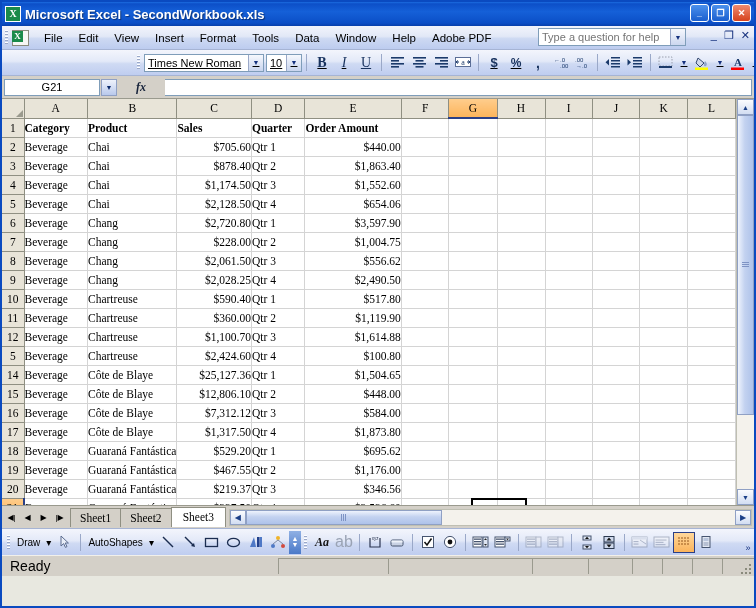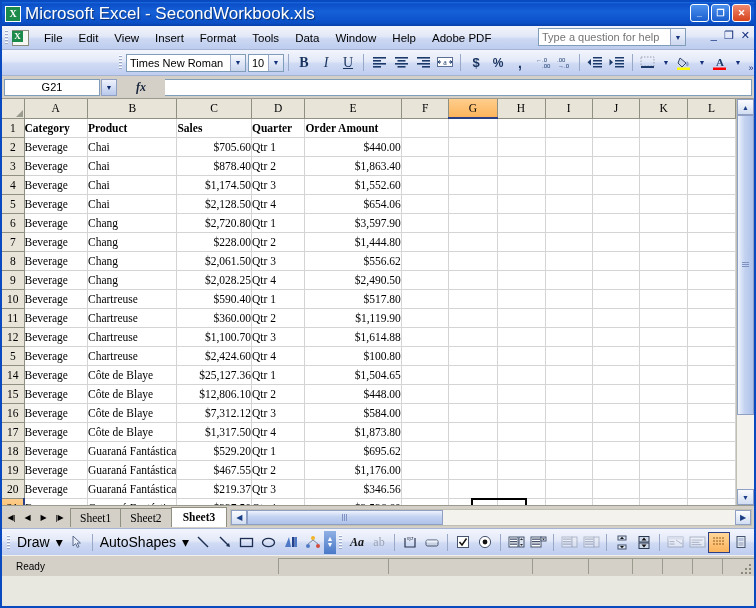--- a/index.html
+++ b/index.html
@@ -27,21 +27,21 @@
   }
   .titlebar .xl-logo{
     width:16px;height:16px;margin-right:4px;flex:0 0 auto;
     background:#1b8a4a;border:1px solid #ffffff;
     box-sizing:border-box;
     display:flex;align-items:center;justify-content:center;
     color:#fff;font-size:10px;font-weight:bold;line-height:1;
     font-family:"Liberation Serif",serif;
   }
   .titlebar .title-text{
-    color:#ffffff;font-weight:normal;font-size:17px;
+    color:#ffffff;font-weight:bold;font-size:13px;
     text-shadow:1px 1px 1px rgba(0,0,0,.45);
     white-space:nowrap;
   }
   .win-btns{position:absolute;right:3px;top:2px;display:flex;gap:2px;}
   .win-btn{
     width:19px;height:18px;border-radius:3px;
     border:1px solid #ffffff;box-sizing:border-box;
     display:flex;align-items:center;justify-content:center;
     color:#fff;font-size:11px;font-weight:bold;line-height:1;
     background:linear-gradient(to bottom,#4b90ec,#1a5fcf);
@@ -89,21 +89,22 @@
   }
   .menubar-winbtns{position:absolute;right:4px;top:4px;display:flex;gap:7px;align-items:center;color:#15317e;font-size:11px;}
   .mb-btn{font-family:"Liberation Sans",sans-serif;line-height:1;cursor:default;}
 
   
   .toolbar{
     height:25px;
     background:linear-gradient(to bottom,#f3f5fc 0%,#e3e9f8 45%,#cfdaf3 55%,#bfcdf0 100%);
     display:flex;align-items:center;
     border-bottom:1px solid #a6b4d4;
-    padding-left:2px;
+    padding-left:20px;
+    text-decoration:underline;
   }
   .tb-sep{width:1px;height:17px;background:#9aa8c8;margin:0 4px;flex:0 0 auto;}
   .font-box{
     width:120px;height:18px;background:#fff;border:1px solid #7f9db9;
     display:flex;align-items:center;box-sizing:border-box;flex:0 0 auto;
   }
   .font-box .txt{flex:1;padding-left:3px;font-size:11px;white-space:nowrap;overflow:hidden;}
   .size-box{width:36px;height:18px;background:#fff;border:1px solid #7f9db9;display:flex;align-items:center;box-sizing:border-box;flex:0 0 auto;margin-left:2px;}
   .size-box .txt{flex:1;padding-left:3px;font-size:11px;}
   .cb-arrow{
@@ -233,21 +234,21 @@
     font-size:8px;color:#000;
   }
   .tabs{display:flex;align-items:flex-end;height:19px;flex:0 0 auto;}
   .tab{
     height:18px;background:#d4d0c8;border:1px solid #8f8f82;border-bottom:0;
     padding:0 9px;display:flex;align-items:center;font-size:11.5px;
     font-family:"Liberation Serif",serif;
     transform:skewX(0deg);margin-right:-1px;
     border-radius:0;
   }
-  .tab.active{background:#fff;font-weight:bold;padding:0 11px;height:19px;}
+  .tab.active{background:#fff;font-weight:normal;padding:0 11px;height:19px;}
   .hscroll{
     flex:1;height:17px;display:flex;align-items:center;margin-left:4px;margin-right:2px;
     background:#f1efe9;border:1px solid #bfbfb2;box-sizing:border-box;
   }
   .hsb-btn{
     width:16px;height:15px;flex:0 0 auto;
     background:linear-gradient(to bottom,#fbfcfe,#d2ddf2);
     border:1px solid #8fa0c4;box-sizing:border-box;
     display:flex;align-items:center;justify-content:center;font-size:8px;color:#1b3f87;
   }
@@ -260,21 +261,21 @@
   }
   .hsb-grip{width:6px;height:7px;background-image:repeating-linear-gradient(to right,#7e93c4 0 1px,transparent 1px 2px);}
 
   
   .bottombar{
     height:26px;
     background:linear-gradient(to bottom,#f3f5fc 0%,#e3e9f8 45%,#cfdaf3 55%,#bfcdf0 100%);
     border-top:1px solid #a6b4d4;
     display:flex;align-items:center;padding-left:2px;overflow:hidden;
   }
-  .bb-label{font-size:14px;padding:0 3px;white-space:nowrap;}
+  .bb-label{font-size:10px;padding:0 3px;white-space:nowrap;}
   .bb-btn{
     width:22px;height:21px;flex:0 0 auto;
     display:flex;align-items:center;justify-content:center;color:#1d3f80;font-size:11px;
   }
   .bb-btn.active{
     background:linear-gradient(to bottom,#ffd79a,#fbb45c);
     border:1px solid #2a3f86;box-sizing:border-box;
   }
   .bb-ovf{
     width:12px;height:23px;flex:0 0 auto;
@@ -283,21 +284,21 @@
     color:#fff;font-size:7px;line-height:6px;
   }
   .bb-ovf2{
     width:12px;height:24px;flex:0 0 auto;margin-left:auto;
     display:flex;align-items:flex-end;justify-content:center;color:#15317e;font-size:9px;padding-bottom:2px;
   }
 
   
   .statusbar{
     height:20px;background:#d4d0c8;border-top:1px solid #f2f0ea;
-    display:flex;align-items:center;font-size:10px;padding-left:14px;position:relative;
+    display:flex;align-items:center;font-size:14px;padding-left:8px;position:relative;
   }
   .status-cells{display:flex;margin-left:auto;height:16px;align-items:center;gap:0;}
   .scell{height:16px;border-left:1px solid #9a9a8e;border-top:1px solid #9a9a8e;box-sizing:border-box;}
   .gripper{
     position:absolute;right:2px;bottom:1px;width:12px;height:12px;
     background-image:
       radial-gradient(circle at 2px 10px,#8a8a7c 1px,transparent 1.2px),
       radial-gradient(circle at 6px 10px,#8a8a7c 1px,transparent 1.2px),
       radial-gradient(circle at 10px 10px,#8a8a7c 1px,transparent 1.2px),
       radial-gradient(circle at 6px 6px,#8a8a7c 1px,transparent 1.2px),
@@ -619,21 +620,21 @@
               <td class="cell"></td>
               <td class="cell"></td>
               <td class="cell"></td>
             </tr>
             <tr>
               <td class="rowhead">7</td>
               <td class="cell">Beverage</td>
               <td class="cell clip">Chang</td>
               <td class="cell num">$228.00</td>
               <td class="cell">Qtr 2</td>
-              <td class="cell num">$1,444.80</td>
+              <td class="cell num">$1,004.75</td>
               <td class="cell"></td>
               <td class="cell"></td>
               <td class="cell"></td>
               <td class="cell"></td>
               <td class="cell"></td>
               <td class="cell"></td>
               <td class="cell"></td>
             </tr>
             <tr>
               <td class="rowhead">8</td>
@@ -934,21 +935,21 @@
     </div>
     <div class="bb-ovf">
       <span>▲</span>
       <span>▼</span>
     </div>
 
     <div class="grip"></div>
     <div class="bb-btn" style="font-family:'Liberation Serif',serif;font-style:italic;font-weight:bold;font-size:12px;color:#111;">
       <span>Aa</span>
     </div>
-    <div class="bb-btn" style="font-family:Liberation Serif, serif;font-size:12px;color:#9aa3b4;">
+    <div class="bb-btn" style="font-family:Liberation Sans, sans-serif;font-size:16px;color:#9aa3b4;">
       <span>ab</span>
     </div>
     <div class="tb-sep"></div>
     <div class="bb-btn">
       <svg width="16" height="15">
           <text x="8" y="5" font-size="4.5" text-anchor="middle" fill="#2a3550" font-family="Liberation Sans, sans-serif">xyz</text>
         <path d="M3 3 L3 12 L13 12 L13 3" fill="none" stroke="#2a3550" stroke-width="1.2"></path>
         </svg>
     </div>
     <div class="bb-btn">

